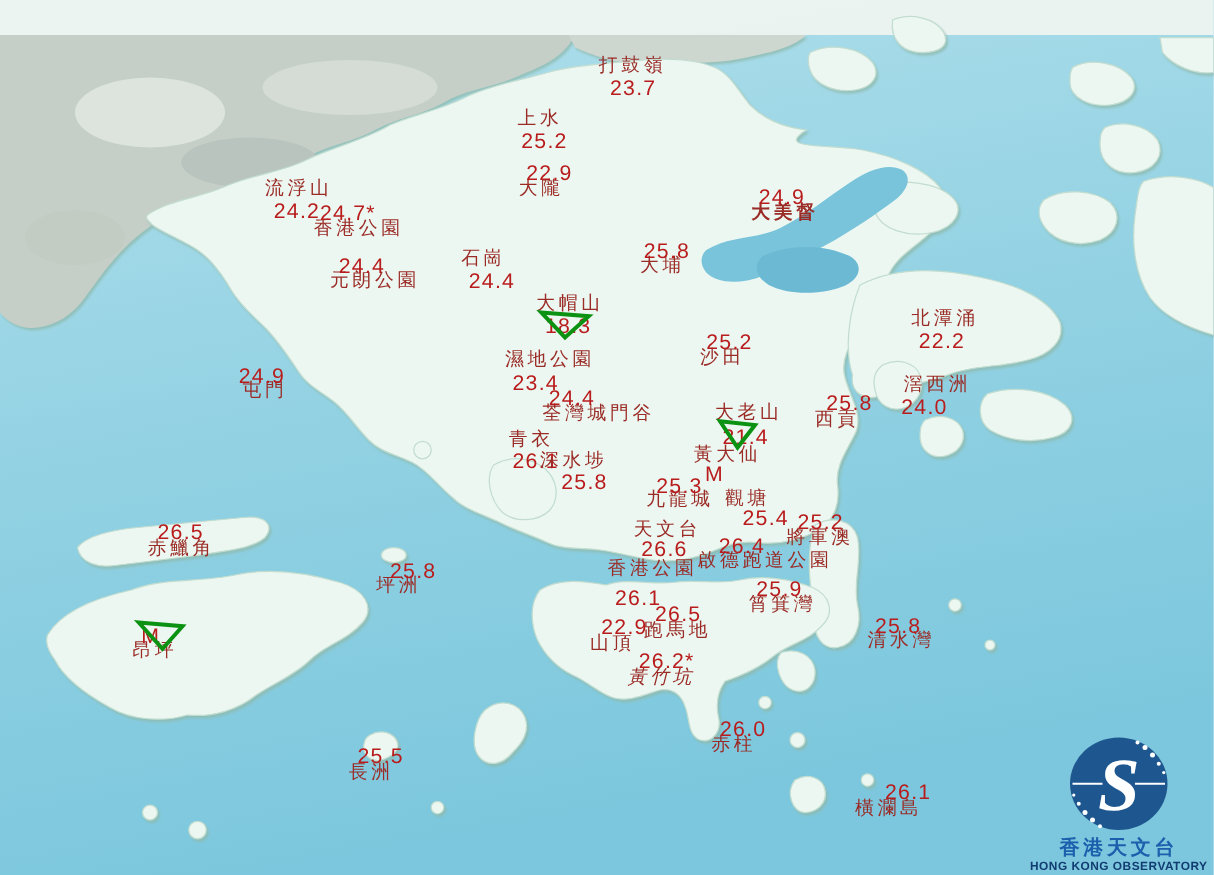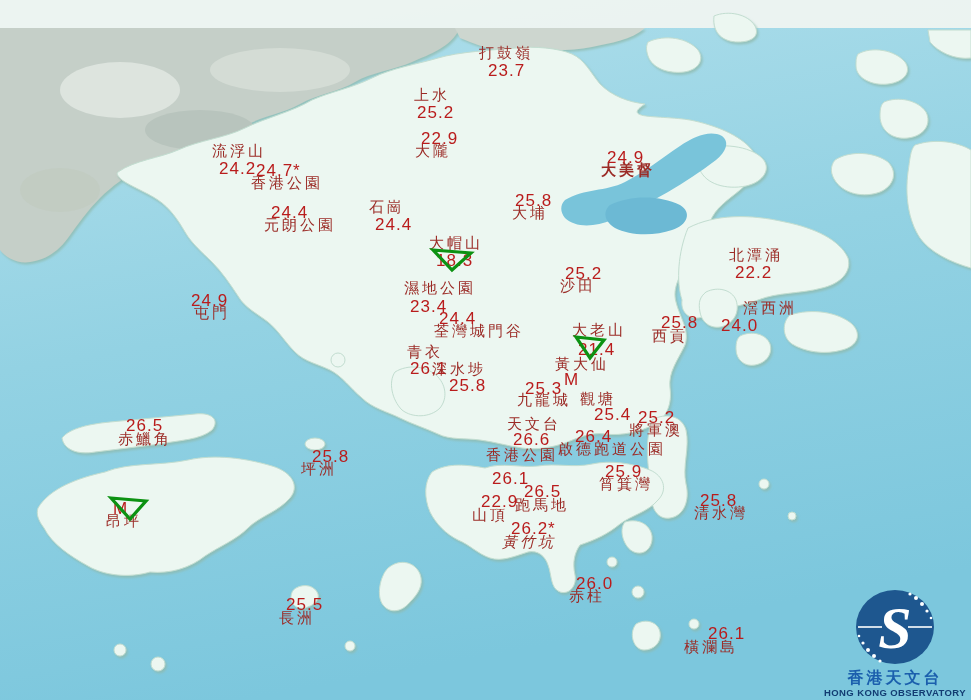--- a/index.html
+++ b/index.html
@@ -163,21 +163,21 @@
       <div class="stn-name" style="left: 429px; top: 236px;">大帽山</div>
       <div class="stn-value" style="left: 436px; top: 252px;">18.3</div>
       <div class="stn-name" style="left: 729px; top: 248px;">北潭涌</div>
       <div class="stn-value" style="left: 735px; top: 264px;">22.2</div>
       <div class="stn-name" style="left: 560px; top: 279px;">沙田</div>
       <div class="stn-value" style="left: 565px; top: 265px;">25.2</div>
       <div class="stn-name" style="left: 404px; top: 281px;">濕地公園</div>
       <div class="stn-value" style="left: 410px; top: 298px;">23.4</div>
       <div class="stn-name" style="left: 194px; top: 306px;">屯門</div>
       <div class="stn-value" style="left: 191px; top: 292px;">24.9</div>
-      <div class="stn-name" style="left: 723px; top: 301px; margin-left: 20px;">滘西洲</div>
+      <div class="stn-name" style="left: 723px; top: 301px;">滘西洲</div>
       <div class="stn-value" style="left: 721px; top: 317px;">24.0</div>
       <div class="stn-name" style="left: 434px; top: 324px;">荃灣城門谷</div>
       <div class="stn-value" style="left: 439px; top: 310px;">24.4</div>
       <div class="stn-name" style="left: 652px; top: 329px;">西貢</div>
       <div class="stn-value" style="left: 661px; top: 314px;">25.8</div>
       <div class="stn-name" style="left: 572px; top: 323px;">大老山</div>
       <div class="stn-value" style="left: 578px; top: 341px;">21.4</div>
       <div class="stn-name" style="left: 407px; top: 345px;">青衣</div>
       <div class="stn-value" style="left: 410px; top: 360px;">26.1</div>
       <div class="stn-name" style="left: 555px; top: 357px;">黃大仙</div>

